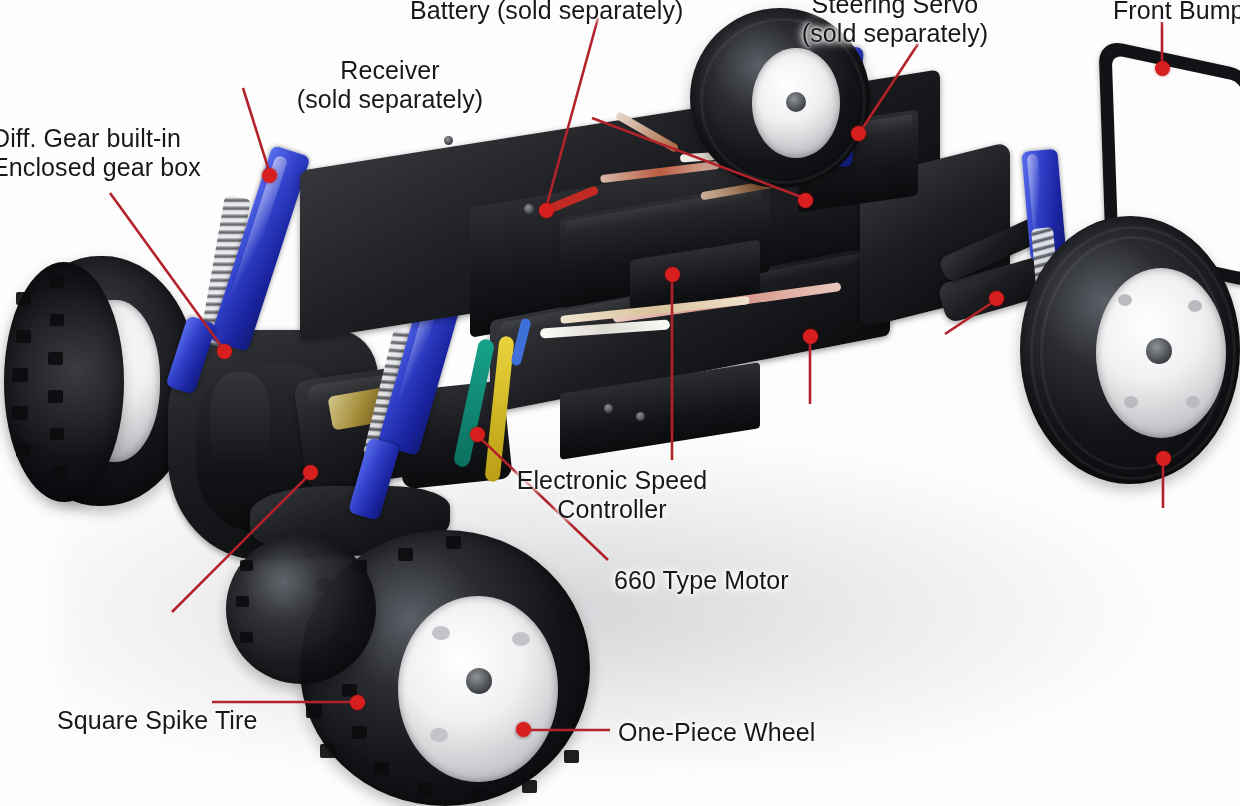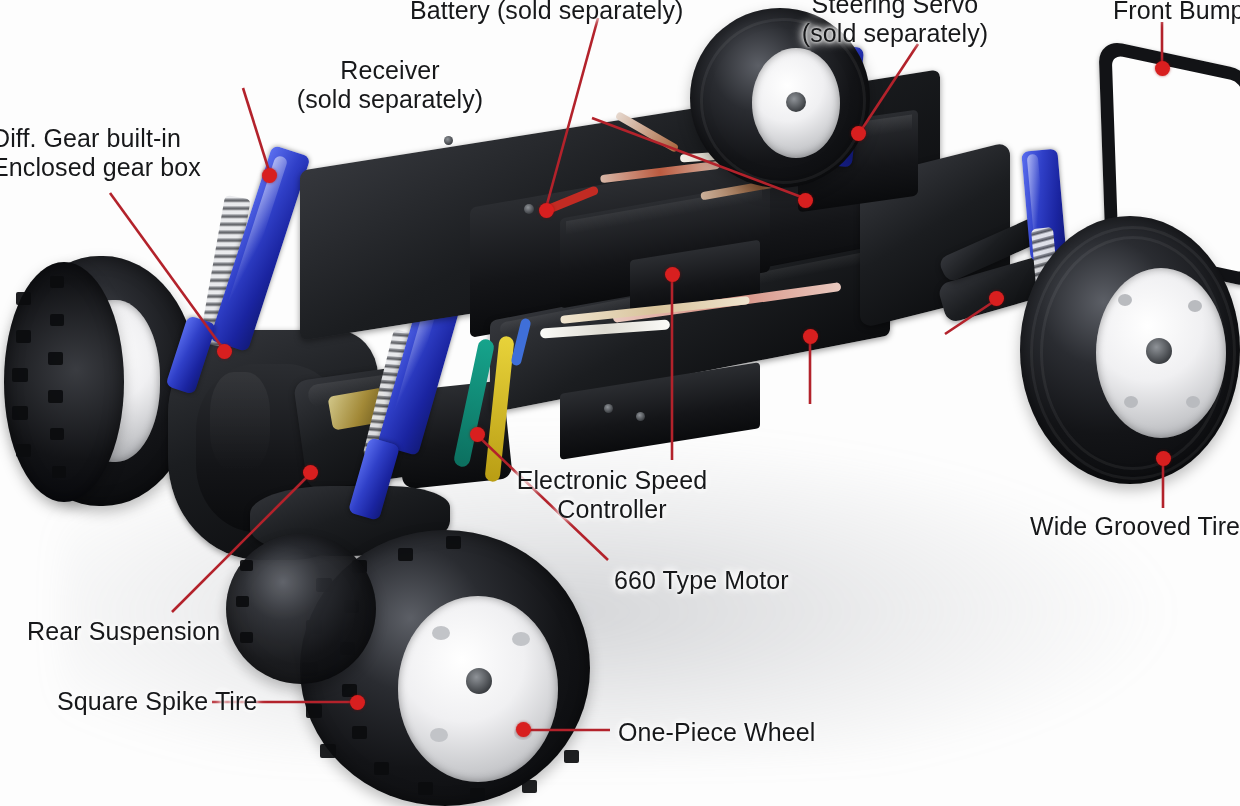--- a/index.html
+++ b/index.html
@@ -251,24 +251,22 @@
       <div class="lbl l" style="left: 1113px; top: -4px; color: rgb(23, 24, 26);">Front Bumper</div>
       <div class="dot" style="left: 217px; top: 344px; background: rgb(216, 31, 31);"></div>
       <div class="lbl l" style="left: -8px; top: 124px; color: rgb(23, 24, 26);">Diff. Gear built-in
 Enclosed gear box</div>
       <div class="dot" style="left: 989px; top: 291px; background: rgb(216, 31, 31);"></div>
       <div class="dot" style="left: 803px; top: 329px; background: rgb(216, 31, 31);"></div>
       <div class="dot" style="left: 665px; top: 267px; background: rgb(216, 31, 31);"></div>
       <div class="lbl c" style="left: 612px; top: 466px; color: rgb(23, 24, 26); transform: translateX(-50%);">Electronic Speed
 Controller</div>
       <div class="dot" style="left: 1156px; top: 451px; background: rgb(216, 31, 31);"></div>
-      <div class="lbl l" style="left: 1030px; top: 512px; color: rgb(23, 24, 26);">Wide Grooved Tire</div>
       <div class="dot" style="left: 470px; top: 427px; background: rgb(216, 31, 31);"></div>
       <div class="lbl l" style="left: 614px; top: 566px; color: rgb(23, 24, 26);">660 Type Motor</div>
       <div class="dot" style="left: 303px; top: 465px; background: rgb(216, 31, 31);"></div>
-      <div class="lbl l" style="left: 27px; top: 617px; color: rgb(23, 24, 26);">Rear Suspension</div>
       <div class="dot" style="left: 350px; top: 695px; background: rgb(216, 31, 31);"></div>
-      <div class="lbl l" style="left: 57px; top: 687px; color: rgb(23, 24, 26);">Square Spike Tire</div>
+      <div class="lbl l" style="left: 57px; top: 706px; color: rgb(23, 24, 26);">Square Spike Tire</div>
       <div class="dot" style="left: 516px; top: 722px; background: rgb(216, 31, 31);"></div>
       <div class="lbl l" style="left: 618px; top: 718px; color: rgb(23, 24, 26);">One-Piece Wheel</div>
     </div>
 
 </div>
 
 </body></html>

